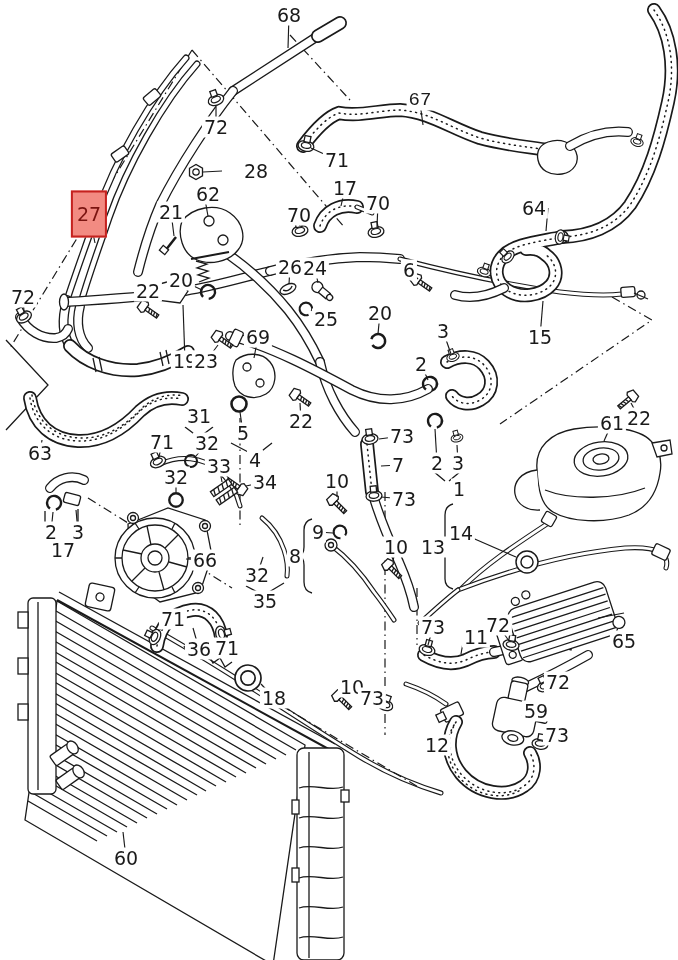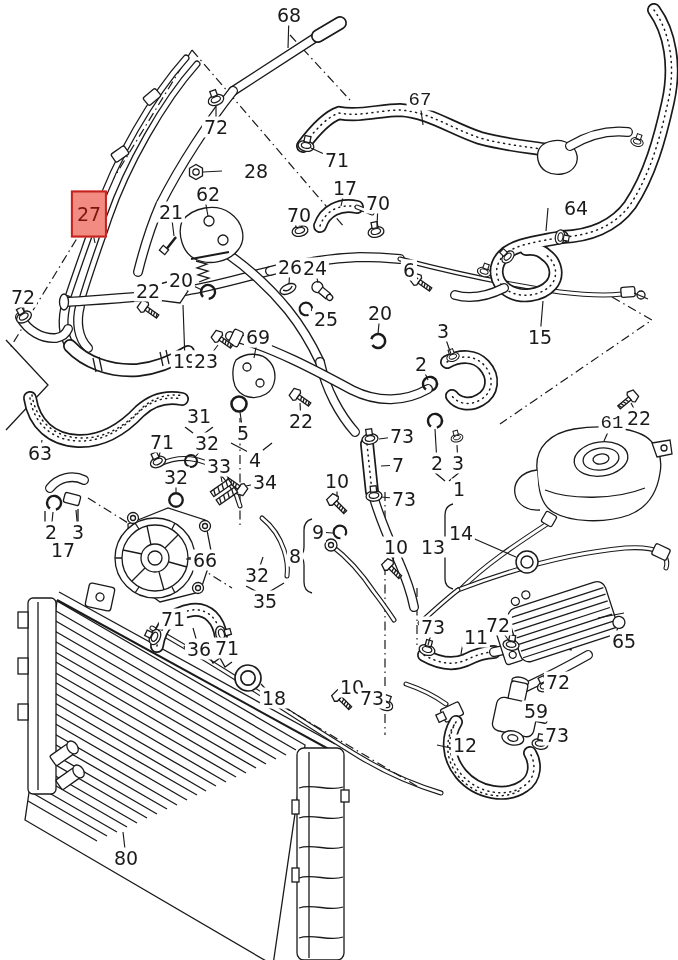--- a/index.html
+++ b/index.html
@@ -464,42 +464,42 @@
 
 <div id="callout-layer">
       <span class="callout" style="left: 289px; top: 15px;">68</span>
       <span class="callout" style="left: 420px; top: 100px; font-family: Liberation Mono, monospace;">67</span>
       <span class="callout" style="left: 216px; top: 127px;">72</span>
       <span class="callout" style="left: 337px; top: 160px;">71</span>
       <span class="callout" style="left: 208px; top: 171px; margin-left: 48px;">28</span>
       <span class="callout" style="left: 345px; top: 188px;">17</span>
       <span class="callout" style="left: 208px; top: 194px;">62</span>
       <span class="callout" style="left: 378px; top: 203px;">70</span>
-      <span class="callout" style="left: 576px; top: 208px; text-align: center;">64</span>
+      <span class="callout" style="left: 534px; top: 208px; text-align: center;">64</span>
       <span class="callout" style="left: 171px; top: 212px;">21</span>
       <span class="callout hl" style="left: 89px; top: 214px;">27</span>
       <span class="callout" style="left: 299px; top: 215px;">70</span>
       <span class="callout" style="left: 290px; top: 267px;">26</span>
       <span class="callout" style="left: 315px; top: 268px; text-align: right;">24</span>
       <span class="callout" style="left: 409px; top: 270px;">6</span>
       <span class="callout" style="left: 181px; top: 280px;">20</span>
       <span class="callout" style="left: 148px; top: 291px;">22</span>
       <span class="callout" style="left: 23px; top: 297px;">72</span>
       <span class="callout" style="left: 380px; top: 313px;">20</span>
       <span class="callout" style="left: 326px; top: 319px;">25</span>
       <span class="callout" style="left: 443px; top: 331px;">3</span>
       <span class="callout" style="left: 540px; top: 337px;">15</span>
       <span class="callout" style="left: 258px; top: 337px;">69</span>
       <span class="callout" style="left: 185px; top: 361px;">19</span>
       <span class="callout" style="left: 206px; top: 361px;">23</span>
       <span class="callout" style="left: 421px; top: 364px;">2</span>
       <span class="callout" style="left: 199px; top: 416px;">31</span>
       <span class="callout" style="left: 301px; top: 421px;">22</span>
       <span class="callout" style="left: 639px; top: 418px;">22</span>
-      <span class="callout" style="left: 612px; top: 423px; font-family: Liberation Mono, monospace;">61</span>
+      <span class="callout" style="left: 612px; top: 423px;">61</span>
       <span class="callout" style="left: 243px; top: 433px;">5</span>
       <span class="callout" style="left: 402px; top: 436px;">73</span>
       <span class="callout" style="left: 207px; top: 443px;">32</span>
       <span class="callout" style="left: 162px; top: 442px;">71</span>
       <span class="callout" style="left: 40px; top: 453px;">63</span>
       <span class="callout" style="left: 255px; top: 460px;">4</span>
       <span class="callout" style="left: 437px; top: 463px;">2</span>
       <span class="callout" style="left: 458px; top: 463px;">3</span>
       <span class="callout" style="left: 398px; top: 465px;">7</span>
       <span class="callout" style="left: 219px; top: 466px;">33</span>
@@ -525,16 +525,16 @@
       <span class="callout" style="left: 433px; top: 627px;">73</span>
       <span class="callout" style="left: 464px; top: 637px; margin-left: 12px;">11</span>
       <span class="callout" style="left: 227px; top: 648px;">71</span>
       <span class="callout" style="left: 199px; top: 649px;">36</span>
       <span class="callout" style="left: 558px; top: 682px;">72</span>
       <span class="callout" style="left: 352px; top: 687px;">10</span>
       <span class="callout" style="left: 274px; top: 698px;">18</span>
       <span class="callout" style="left: 372px; top: 698px;">73</span>
       <span class="callout" style="left: 536px; top: 711px;">59</span>
       <span class="callout" style="left: 557px; top: 735px;">73</span>
-      <span class="callout" style="left: 437px; top: 745px; margin-left: 28px;">12</span>
-      <span class="callout" style="left: 126px; top: 858px;">80</span>
+      <span class="callout" style="left: 437px; top: 745px;">12</span>
+      <span class="callout" style="left: 126px; top: 858px;">60</span>
     </div>
 </div>
 
 </body></html>

